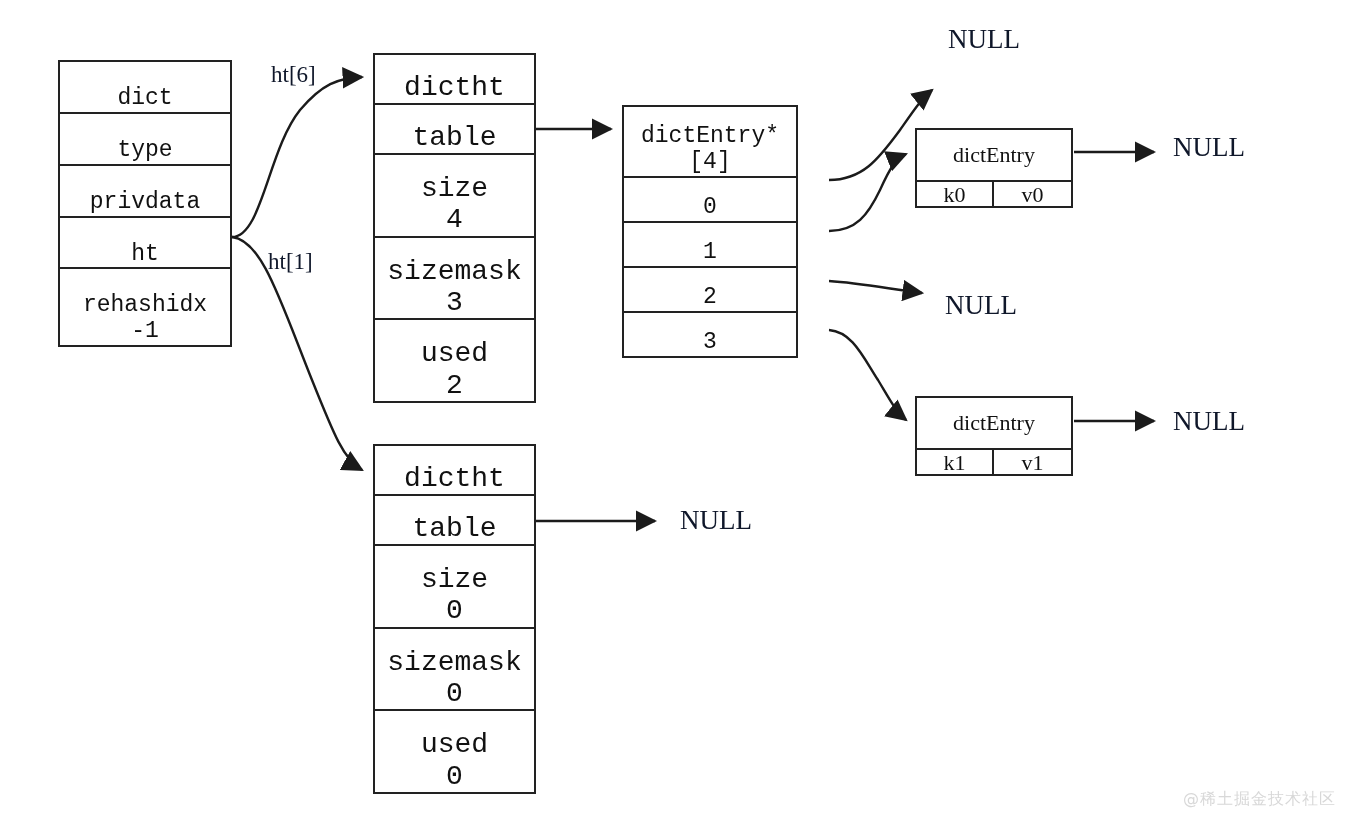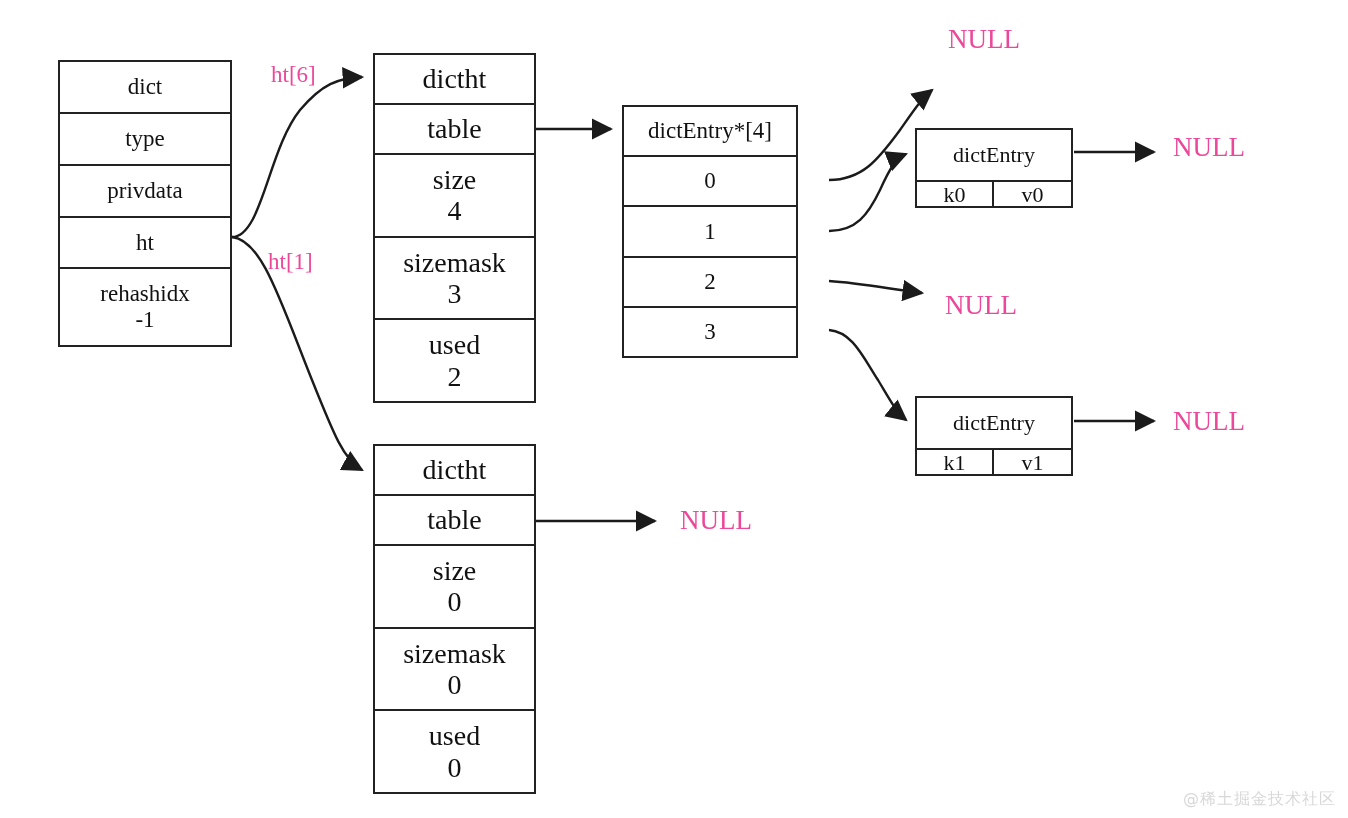--- a/index.html
+++ b/index.html
@@ -24,25 +24,26 @@
     box-sizing: border-box;
     display: flex;
     flex-direction: column;
   }
   .struct .cell {
     border-bottom: 2px solid #222222;
     box-sizing: border-box;
     display: flex;
     flex-direction: column;
     align-items: center;
-    justify-content: center;
+    justify-content: flex-end;
     text-align: center;
     line-height: 1.12;
     color: #111111;
     background: #ffffff;
+    font-family: Liberation Mono, monospace;
   }
   .struct .cell:last-child {
     border-bottom: none;
   }
   .struct .cell .name { display: block; }
   .struct .cell .val  { display: block; }
 
   
   #dict-box { left: 58px; top: 60px; width: 174px; height: 287px; font-size: 23px; }
   #dict-box .cell { flex: 1 1 auto; }
@@ -94,21 +95,21 @@
     color: #111111;
   }
   .entry-box .entry-kv .kv.key { border-right: 2px solid #222222; }
 
   #entry0-box { left: 915px; top: 128px; }
   #entry1-box { left: 915px; top: 396px; }
 
   
   .lbl {
     position: absolute;
-    color: #ec4899;
+    color: #0f172a;
     white-space: nowrap;
   }
   .lbl.null { font-size: 27px; }
   .lbl.edge { font-size: 23px; }
 
   #null-top    { left: 948px; top: 24px; }
   #null-e0     { left: 1173px; top: 132px; }
   #null-slot2  { left: 945px; top: 290px; }
   #null-e1     { left: 1173px; top: 406px; }
   #null-table1 { left: 680px; top: 505px; }

